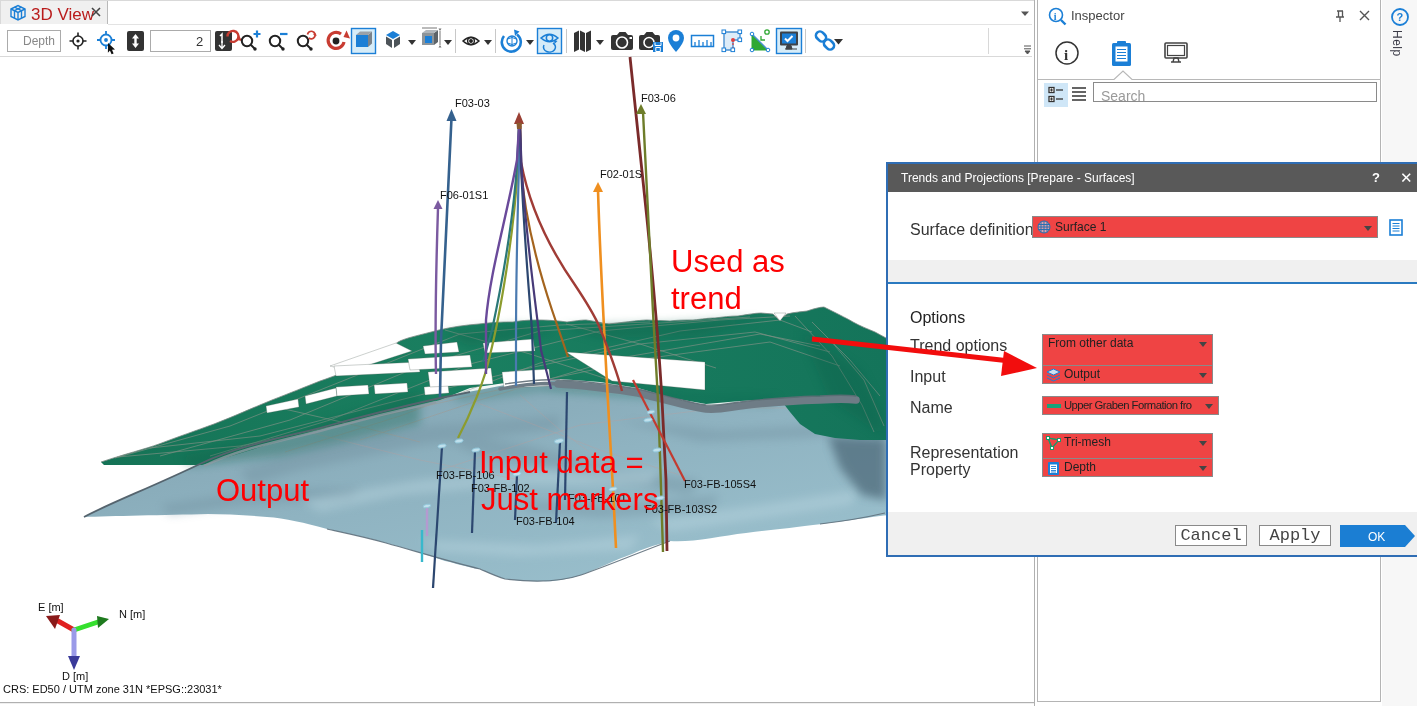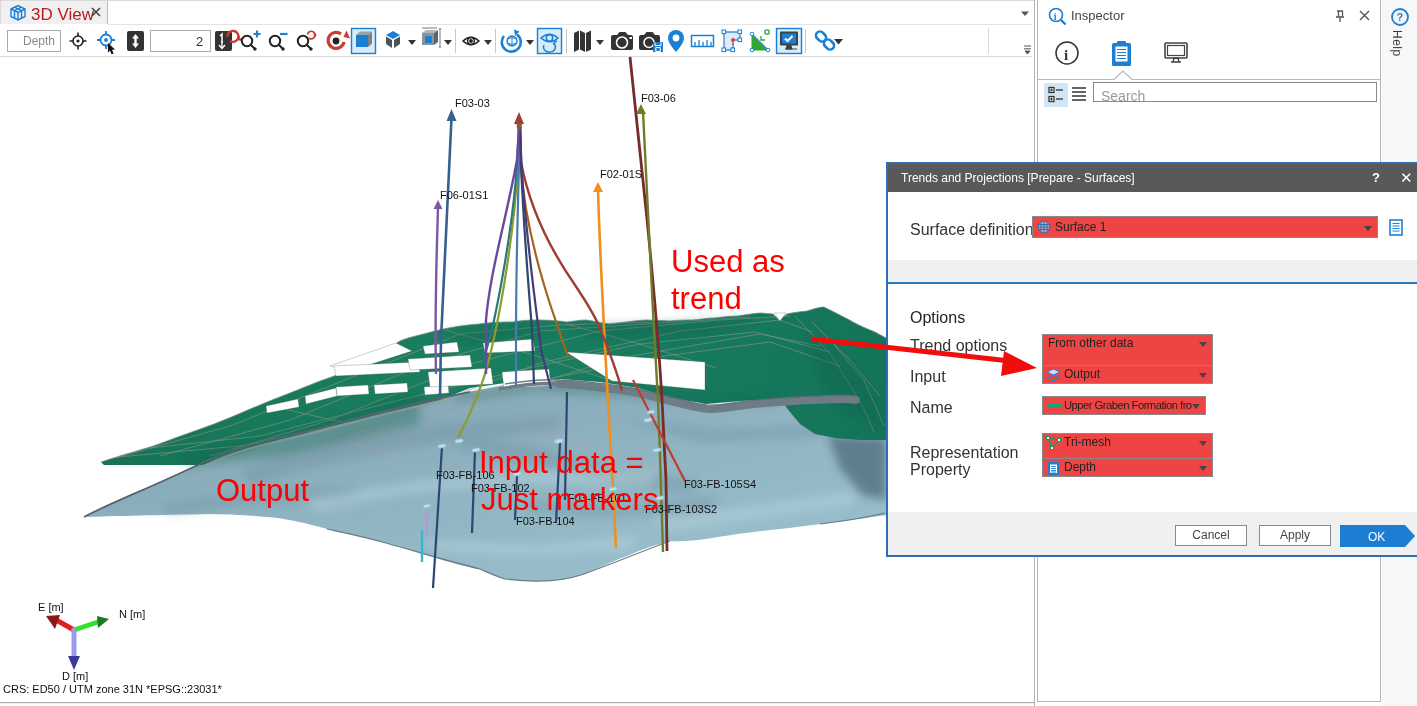--- a/index.html
+++ b/index.html
@@ -28,22 +28,22 @@
      border:2px solid #2f6db4; border-right:none;margin-top:36px; }
   #dlg-title { position:absolute; left:0; top:0; width:529px; height:28px; background:#595959; }
   #dlg-title .t { position:absolute; left:13px; top:7px; color:#fff; font-size:12px; }
   #dlg-q { position:absolute; left:484px; top:6px; color:#fff; font-size:13px; font-weight:bold;}
   #dlg-x { position:absolute; left:512px; top:5px; color:#fff; font-size:15px; }
   .dlbl { position:absolute; font-size:16px; color:#333; }
   .drop { position:absolute; border:1px solid #8a8a8a; background:#ef4444; font-size:12px; color:#222; }
   .drop .dtxt { position:absolute; left:5px; top:2px; white-space:nowrap; }
   .drop .arr { position:absolute; right:5px; top:7px; width:0; height:0;
      border-left:4px solid transparent; border-right:4px solid transparent; border-top:5px solid #444; }
-  .btn { position:absolute; border:1px solid #8a8a8a; background:#fff; font-size:12px; color:#444;
-     text-align:center; line-height:19px; width:72px; height:21px; }
+  .btn { position:absolute; border:1px solid #8a8a8a; background:#fff; font-size:17px; color:#444;
+     text-align:center; line-height:19px; width:72px; height:21px;font-family:Liberation Mono, monospace; }
   #dlg-gray { position:absolute; left:0; top:96px; width:529px; height:24px; background:#f0f0f0;
      border-bottom:2px solid #2a7ac0; }
   #dlg-foot { position:absolute; left:0; top:348px; width:529px; height:43px; background:#f0f0f0; }
   
   #redlayer { left:0; top:0; width:1417px; height:706px; pointer-events:none; z-index:30; }
 </style>
 </head>
 <body>
 <div id="page">
 
@@ -547,21 +547,21 @@
     <div class="drop" style="left:154px;top:201px;width:171px;height:19px">
       <svg width="15" height="15" style="position:absolute;left:3px;top:2px" viewBox="0 0 15 15">
         <path d="M7.5,1 L14,4 L7.5,7 L1,4 Z" fill="#cfe0f0" stroke="#1b7fd6"></path>
         <path d="M1,7 L7.5,10 L14,7 M1,10 L7.5,13 L14,10" fill="none" stroke="#1b7fd6"></path>
       </svg>
       <span class="dtxt" style="left:21px;top:1px">Output</span>
         <span class="arr"></span>
     </div>
 
     <div class="dlbl" style="left:22px;top:235px">Name</div>
-    <div class="drop" style="left:154px;top:232px;width:164px;height:19px">
+    <div class="drop" style="left:154px;top:232px;width:177px;height:19px">
       <div style="position:absolute;left:4px;top:7px;width:14px;height:4px;background:#16a37a"></div>
       <span class="dtxt" style="left:21px;top:2px;letter-spacing:-0.55px;font-size:11.3px">Upper Graben Formation fro</span>
         <span class="arr"></span>
     </div>
 
     <div class="dlbl" style="left:22px;top:280px">Representation</div>
     <div class="drop" style="left:154px;top:269px;width:171px;height:27px">
       <svg width="16" height="15" style="position:absolute;left:3px;top:2px" viewBox="0 0 16 15">
         <path d="M2,2 L13,4 L6,12 Z" fill="none" stroke="#169a6a" stroke-width="1.2"></path>
         <path d="M2,2 L13,4 M2,2 L6,12" stroke="#169a6a"></path>

